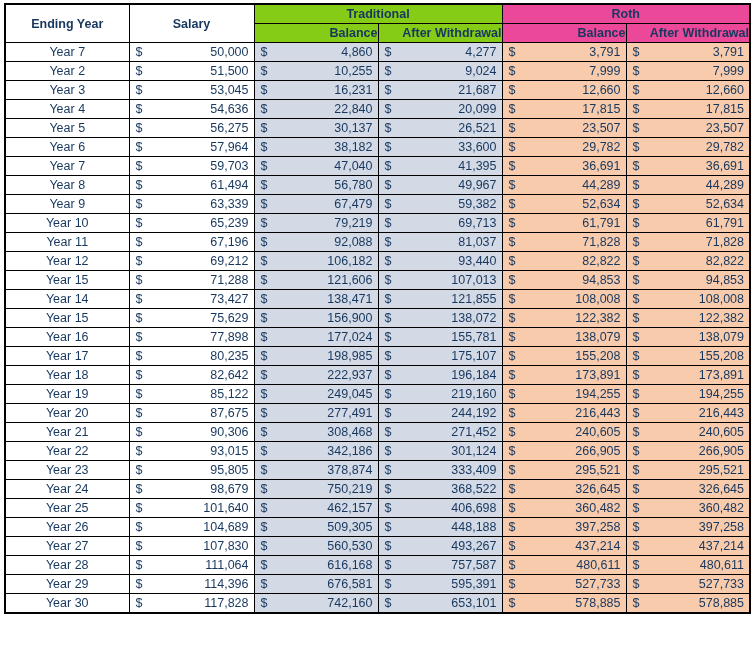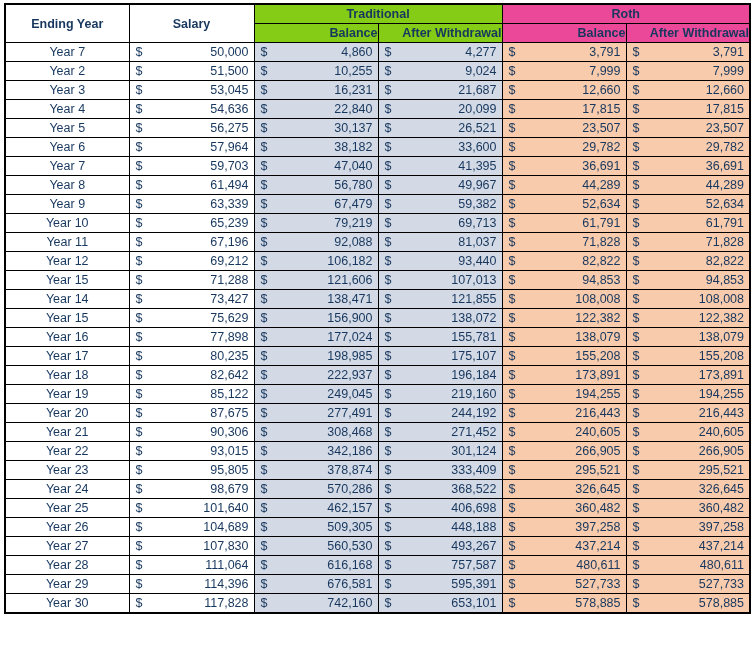--- a/index.html
+++ b/index.html
@@ -901,21 +901,21 @@
           <td class="yr">Year 24</td>
           <td class="money sal">
             <div class="wrap">
               <span class="sym">$</span>
               <span class="val">98,679</span>
             </div>
           </td>
           <td class="money trad sep-left">
             <div class="wrap">
               <span class="sym">$</span>
-              <span class="val">570,286</span>
+              <span class="val">750,219</span>
             </div>
           </td>
           <td class="money trad">
             <div class="wrap">
               <span class="sym">$</span>
               <span class="val">368,522</span>
             </div>
           </td>
           <td class="money roth sep-left">
             <div class="wrap">

